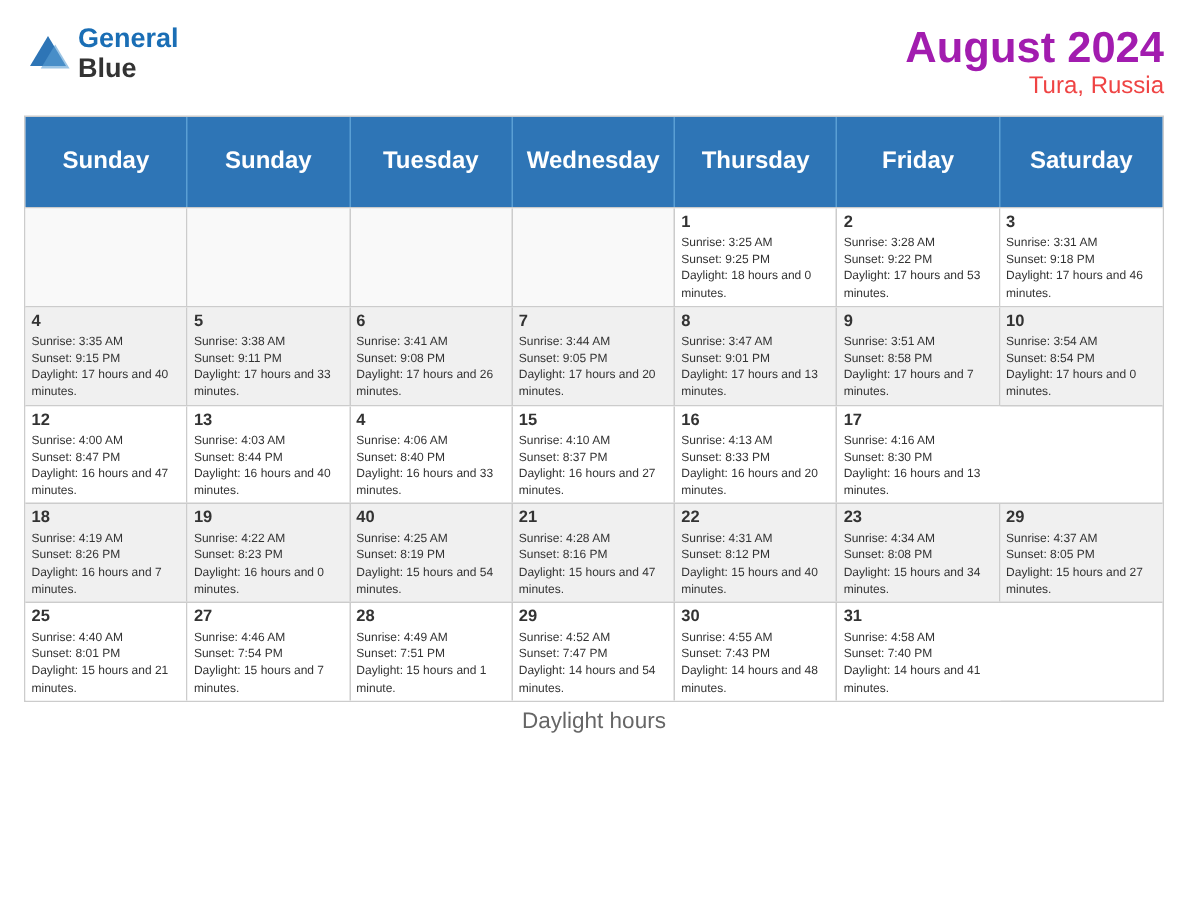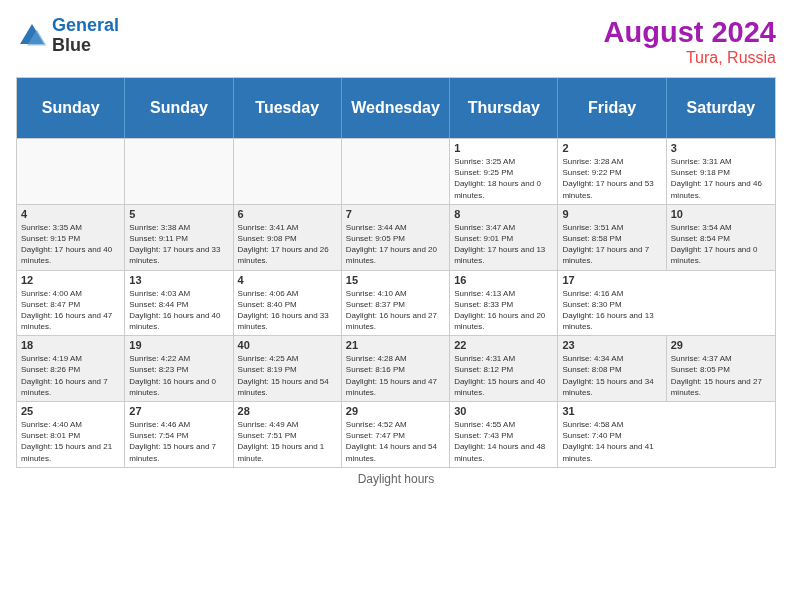--- a/index.html
+++ b/index.html
@@ -99,21 +99,21 @@
       color: #333;
       display: block;
       margin-bottom: 2px;
     }
     .cell-text {
       font-size: 8px;
       color: #333;
       line-height: 1.4;
     }
     .footer-note {
-      font-size: 12px;
+      font-size: 15px;
       color: #666;
       margin-top: 4px;
       text-align: center;
     }
   </style>
 </head>
 <body>
 
 <div class="page">
   <div class="header">

